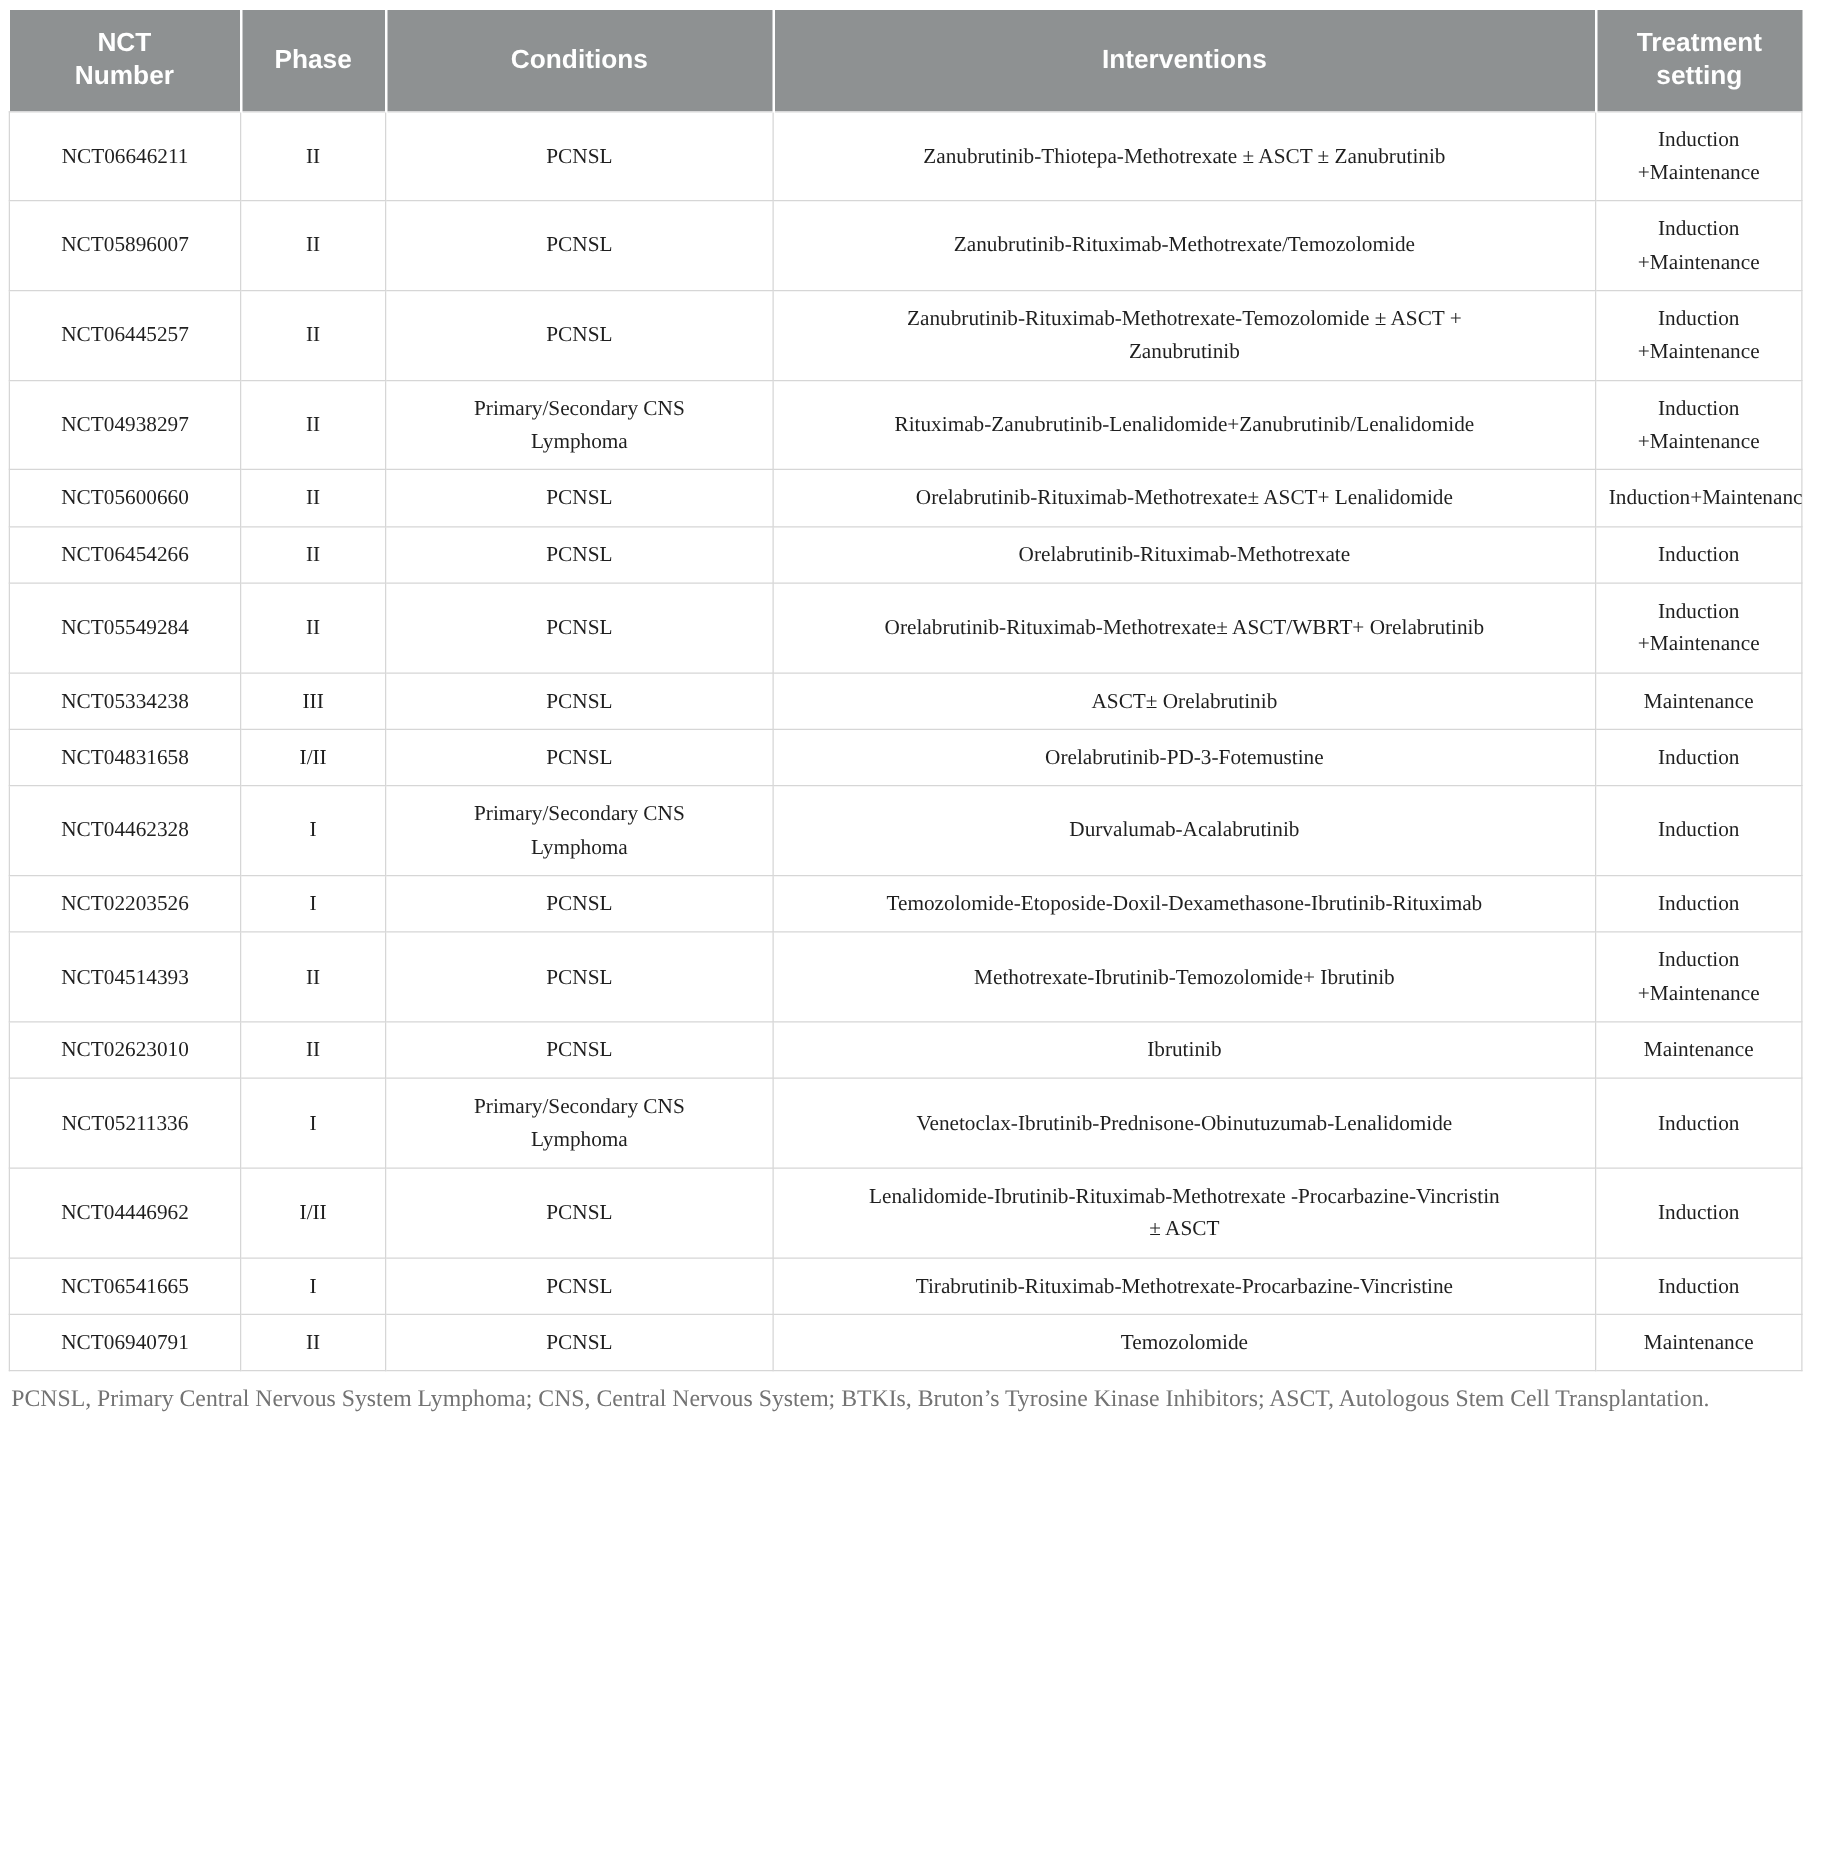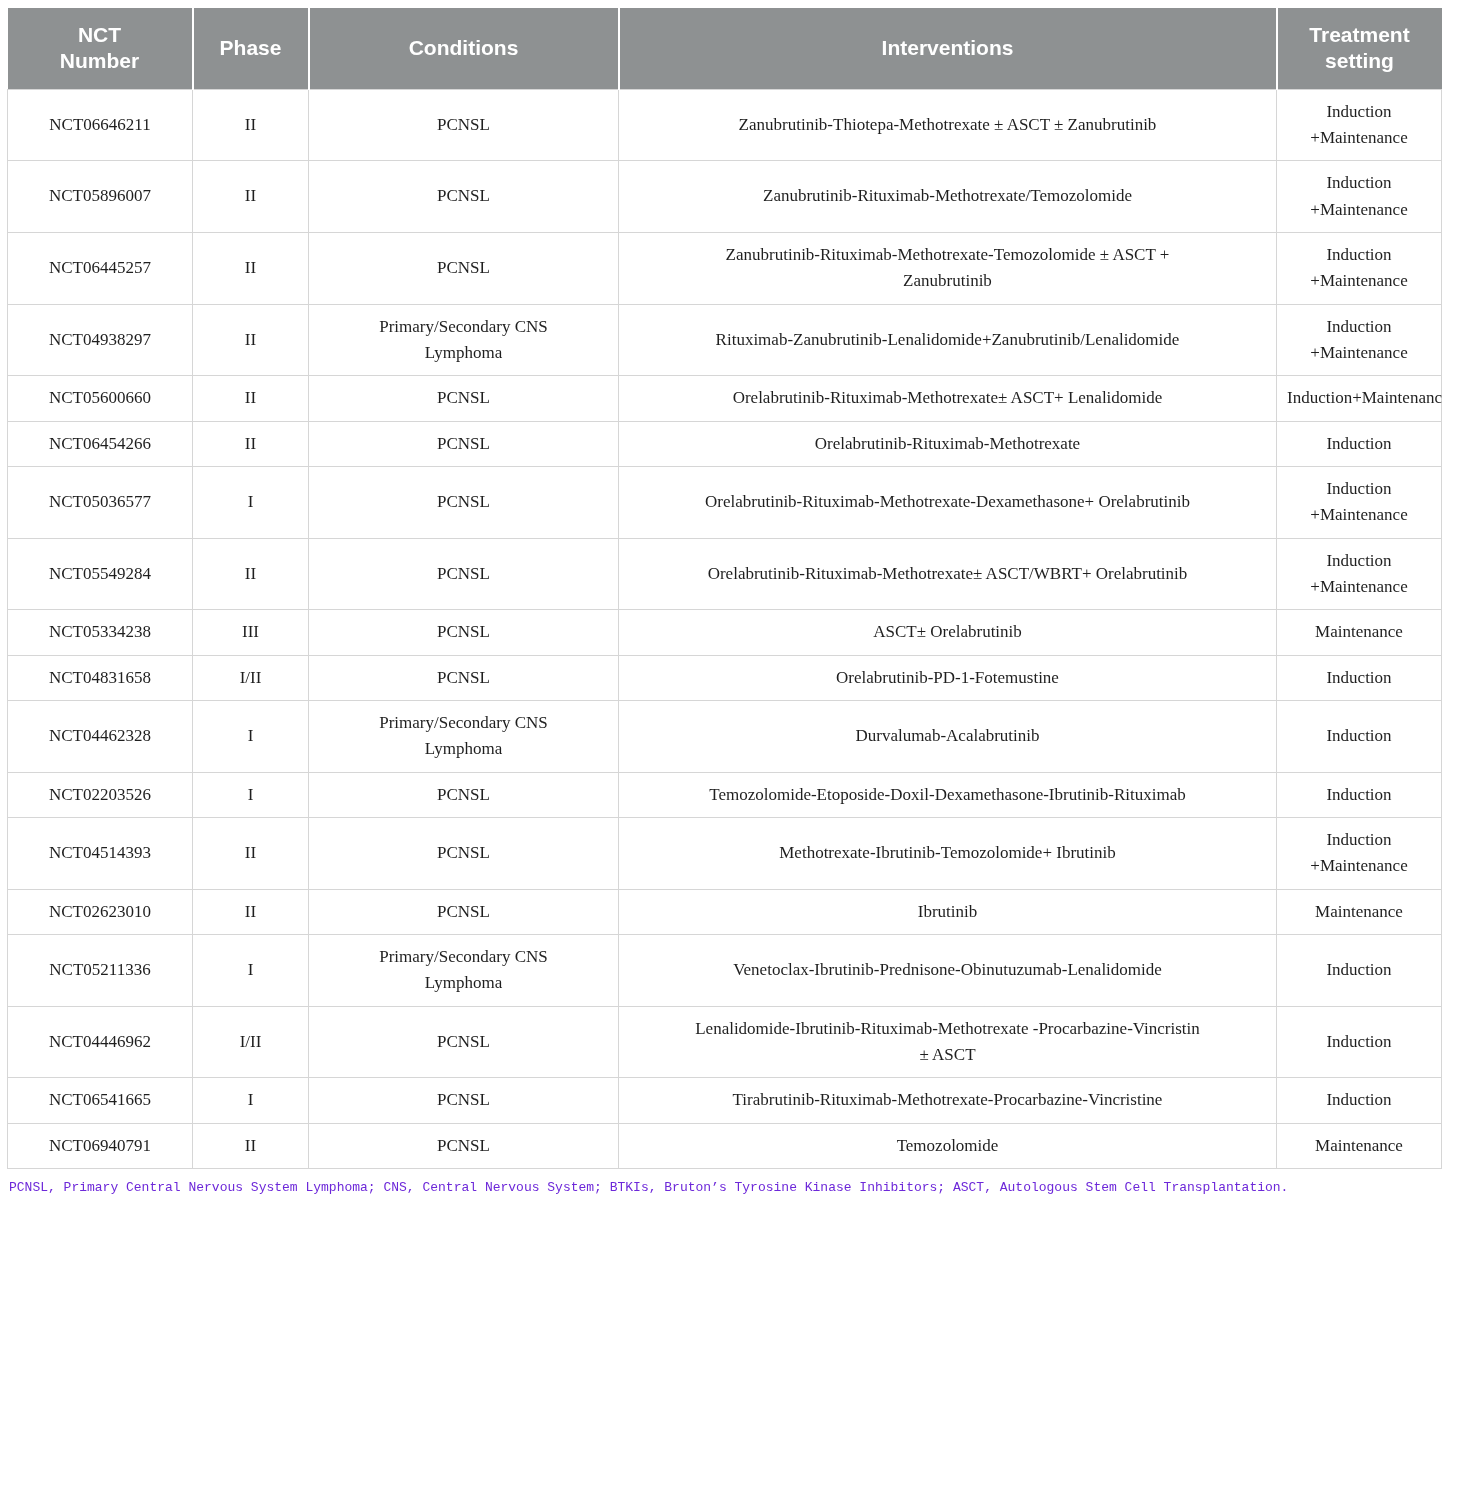--- a/index.html
+++ b/index.html
@@ -42,25 +42,25 @@
     padding: 9px 10px;
     white-space: pre-line;
     color: #1f1f1f;
   }
   .col-nct   { width: 168px; }
   .col-phase { width: 98px; margin-left: 38px; }
   .col-conditions { width: 292px; }
   .col-interventions { width: 640px; }
   .col-setting { width: auto; margin-top: 12px; }
   .footnote {
-    font-size: 13px;
+    font-size: 19px;
     line-height: 1.5;
     padding: 9px 2px 0 2px;
-    color: #6d28d9;
-    font-family: Liberation Mono, monospace;
+    color: #737373;
+    font-family: Liberation Serif, serif;
   }
 </style>
 </head>
 <body>
 
 <div class="page">
   <table class="trials">
     <thead>
       <tr>
         <th class="col-nct">NCT
@@ -115,47 +115,39 @@
           <td class="col-setting">Induction+Maintenanc</td>
         </tr>
         <tr>
           <td class="col-nct">NCT06454266</td>
           <td class="col-phase">II</td>
           <td class="col-conditions">PCNSL</td>
           <td class="col-interventions">Orelabrutinib-Rituximab-Methotrexate</td>
           <td class="col-setting">Induction</td>
         </tr>
         <tr>
-          <td class="col-nct">NCT05036577</td>
-          <td class="col-phase">I</td>
-          <td class="col-conditions">PCNSL</td>
-          <td class="col-interventions">Orelabrutinib-Rituximab-Methotrexate-Dexamethasone+ Orelabrutinib</td>
-          <td class="col-setting">Induction
-+Maintenance</td>
-        </tr>
-        <tr>
           <td class="col-nct">NCT05549284</td>
           <td class="col-phase">II</td>
           <td class="col-conditions">PCNSL</td>
           <td class="col-interventions">Orelabrutinib-Rituximab-Methotrexate± ASCT/WBRT+ Orelabrutinib</td>
           <td class="col-setting">Induction
 +Maintenance</td>
         </tr>
         <tr>
           <td class="col-nct">NCT05334238</td>
           <td class="col-phase">III</td>
           <td class="col-conditions">PCNSL</td>
           <td class="col-interventions">ASCT± Orelabrutinib</td>
           <td class="col-setting">Maintenance</td>
         </tr>
         <tr>
           <td class="col-nct">NCT04831658</td>
           <td class="col-phase">I/II</td>
           <td class="col-conditions">PCNSL</td>
-          <td class="col-interventions">Orelabrutinib-PD-1-Fotemustine</td>
+          <td class="col-interventions">Orelabrutinib-PD-3-Fotemustine</td>
           <td class="col-setting">Induction</td>
         </tr>
         <tr>
           <td class="col-nct">NCT04462328</td>
           <td class="col-phase">I</td>
           <td class="col-conditions">Primary/Secondary CNS
 Lymphoma</td>
           <td class="col-interventions">Durvalumab-Acalabrutinib</td>
           <td class="col-setting">Induction</td>
         </tr>

